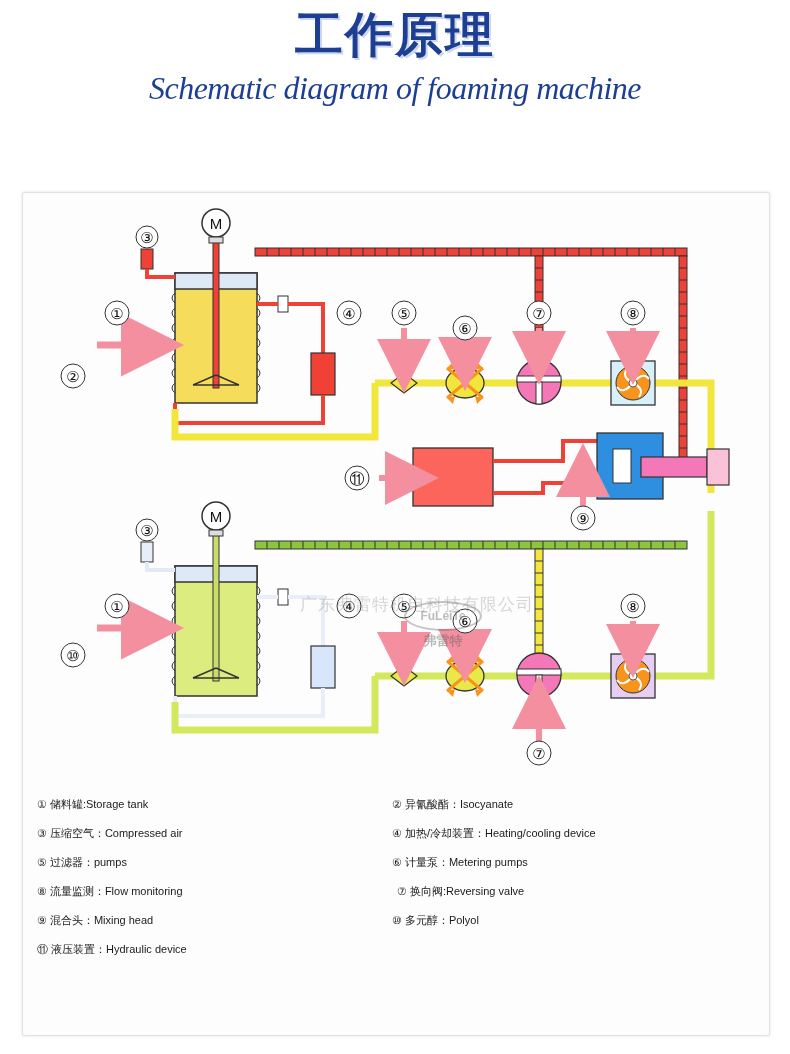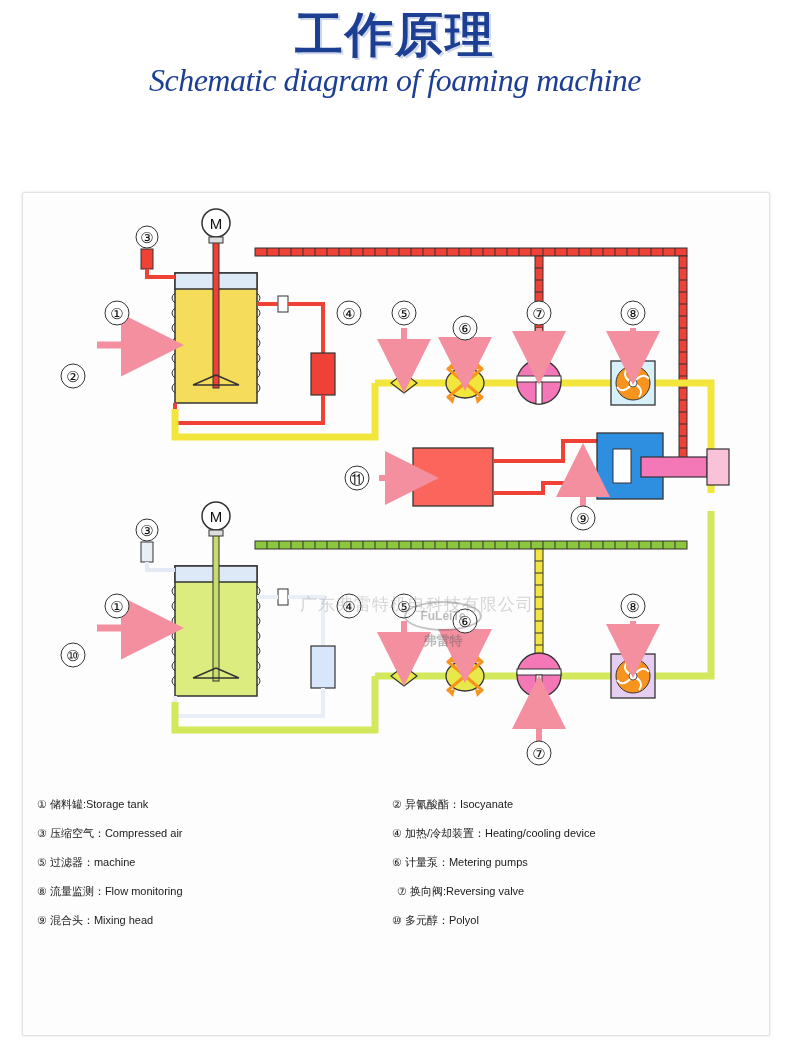--- a/index.html
+++ b/index.html
@@ -23,21 +23,21 @@
     letter-spacing:2px;
     color:#1c3f94;
     line-height:1.05;
     text-shadow:2px 2px 0 #cfd8ea;
   }
   .title-en{
     font-family:"Liberation Serif", serif;
     font-style:italic;
     font-size:32px;
     color:#1c3f94;
-    margin-top:2px;
+    margin-top:10px;
     letter-spacing:-0.5px;
   }
 
   
   .frame{
     position:absolute;
     left:22px;top:192px;
     width:746px;height:842px;
     background:#fdfdfd;
     border:1px solid #e2e2e2;
@@ -494,30 +494,31 @@
     <div class="legend">
       <div class="legend-row">
         <div class="legend-item col1"><span class="legend-num">①</span><span>储料罐:Storage tank</span></div>
         <div class="legend-item col2"><span class="legend-num">②</span><span>异氰酸酯：Isocyanate</span></div>
       </div>
       <div class="legend-row">
         <div class="legend-item col1"><span class="legend-num">③</span><span>压缩空气：Compressed air</span></div>
         <div class="legend-item col2"><span class="legend-num">④</span><span>加热/冷却装置：Heating/cooling device</span></div>
       </div>
       <div class="legend-row">
-        <div class="legend-item col1"><span class="legend-num">⑤</span><span>过滤器：machine</span></div>
+        <div class="legend-item col1"><span class="legend-num">⑤</span><span>过滤器：pumps</span></div>
         <div class="legend-item col2"><span class="legend-num">⑥</span><span>计量泵：Metering pumps</span></div>
       </div>
       <div class="legend-row">
         <div class="legend-item col2"><span class="legend-num">⑧</span><span>流量监测：Flow monitoring</span></div>
         <div class="legend-item col1"><span class="legend-num">⑦</span><span>换向阀:Reversing valve</span></div>
       </div>
       <div class="legend-row">
         <div class="legend-item col1"><span class="legend-num">⑨</span><span>混合头：Mixing head</span></div>
         <div class="legend-item col2"><span class="legend-num">⑩</span><span>多元醇：Polyol</span></div>
       </div>
       <div class="legend-row">
+        <div class="legend-item col1"><span class="legend-num">⑪</span><span>液压装置：Hydraulic device</span></div>
         <div class="legend-item col2"></div>
       </div>
     </div>
 
   </div>
 </div>
 
 </body></html>

